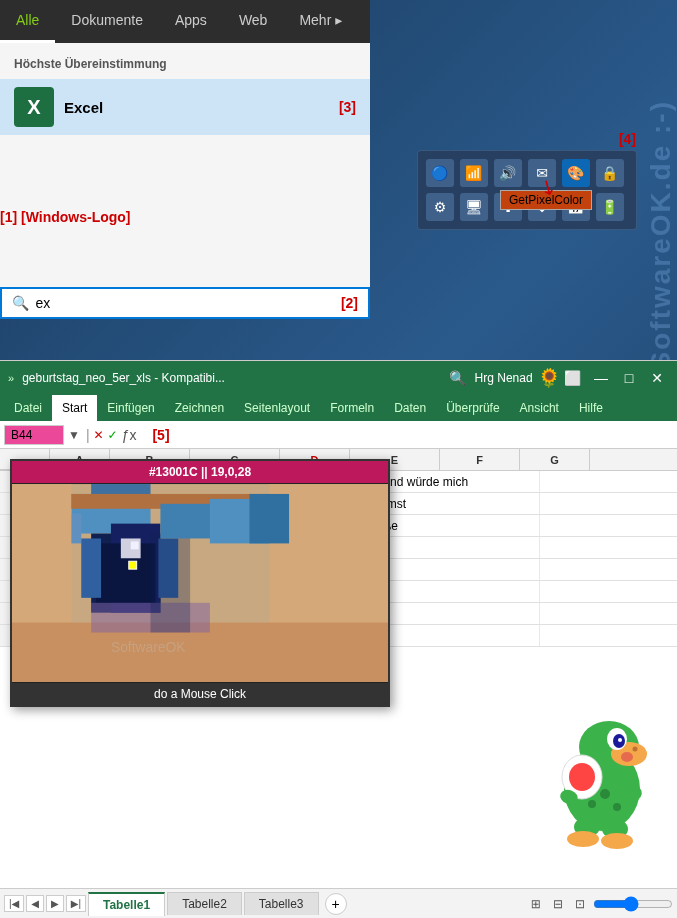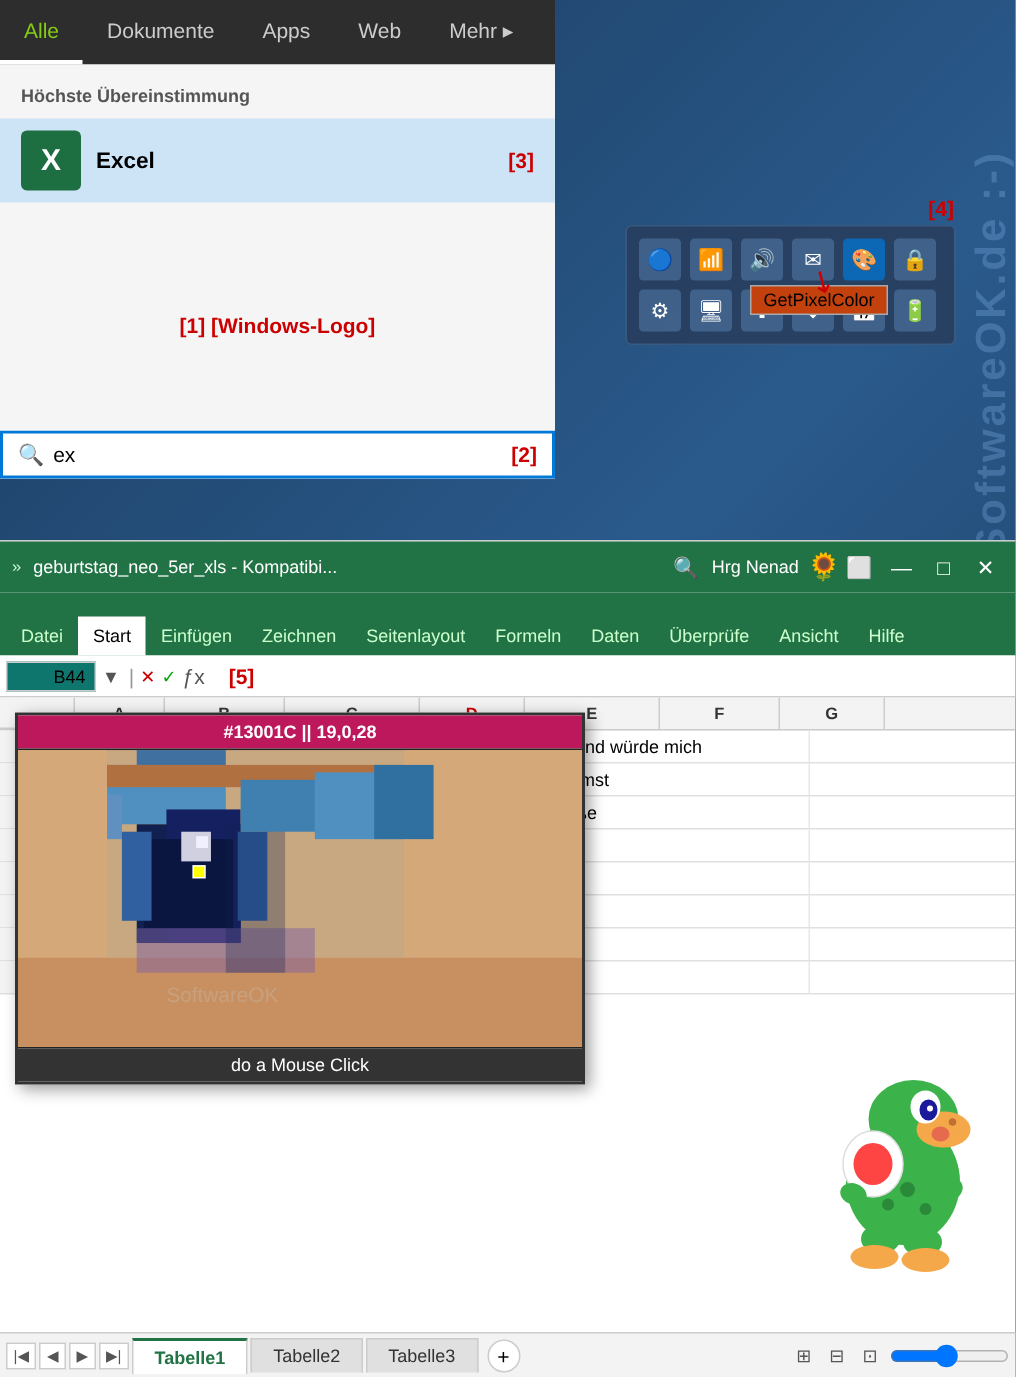--- a/index.html
+++ b/index.html
@@ -117,21 +117,21 @@
       margin-left: 10px;
     }
 
     
     .menu-empty {
       height: 140px;
       background: #f5f5f5;
       position: relative;
       display: flex;
       align-items: center;
-      justify-content: center;
+      justify-content: flex-start;
     }
     .annotation-win {
       color: #c00;
       font-size: 14px;
       font-weight: bold;
     }
 
     
     .search-bar {
       display: flex;
@@ -279,21 +279,20 @@
     .ribbon-tabs {
       display: flex;
       background: #217346;
       padding: 0 4px;
     }
     .ribbon-tab {
       color: #cfc;
       font-size: 12px;
       padding: 6px 10px;
       cursor: pointer;
-      margin-top: 16px;
     }
     .ribbon-tab.active {
       background: #fff;
       color: #000;
     }
 
     
     .formula-bar {
       display: flex;
       align-items: center;
@@ -563,21 +562,21 @@
     <div class="ribbon-tab">Zeichnen</div>
     <div class="ribbon-tab">Seitenlayout</div>
     <div class="ribbon-tab">Formeln</div>
     <div class="ribbon-tab">Daten</div>
     <div class="ribbon-tab">Überprüfe</div>
     <div class="ribbon-tab">Ansicht</div>
     <div class="ribbon-tab">Hilfe</div>
   </div>
 
   <div class="formula-bar">
-    <div style="border:1px solid #ccc;padding:2px 6px;margin-right:4px;font-size:12px;min-width:60px;background:#0f766e;text-align:right;">B44</div>
+    <div style="border:1px solid #ccc;padding:2px 6px;margin-right:4px;font-size:12px;min-width:60px;background:#ec4899;">B44</div>
     <span style="font-size:12px;color:#555;cursor:pointer;margin-right:2px;">▼</span>
     <span style="margin: 0 4px;color:#999;font-size:14px;">|</span>
     <span style="font-size:12px;color:#c00;cursor:pointer;margin-right:4px;">✕</span>
     <span style="font-size:12px;color:#0a0;cursor:pointer;margin-right:4px;">✓</span>
     <span style="font-size:14px;color:#555;margin-right:6px;">ƒx</span>
     <span class="annotation-5 ann">[5]</span>
   </div>
 
   <div class="spreadsheet">
 

